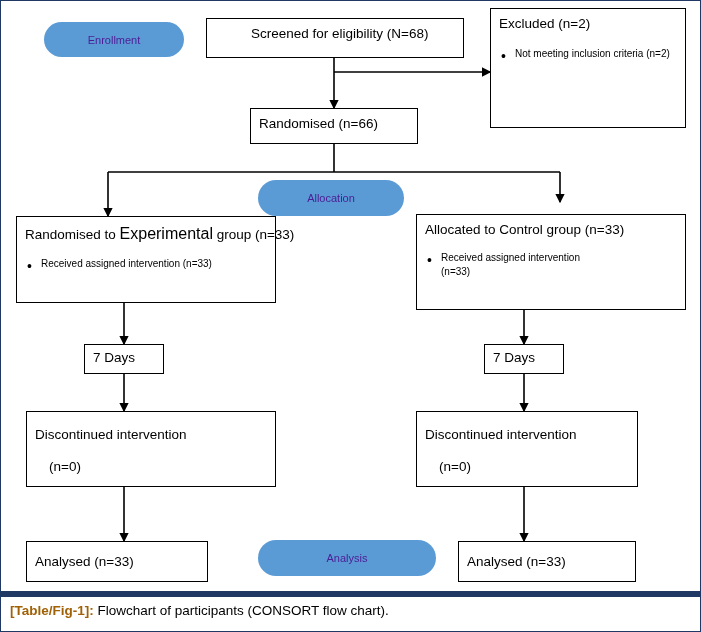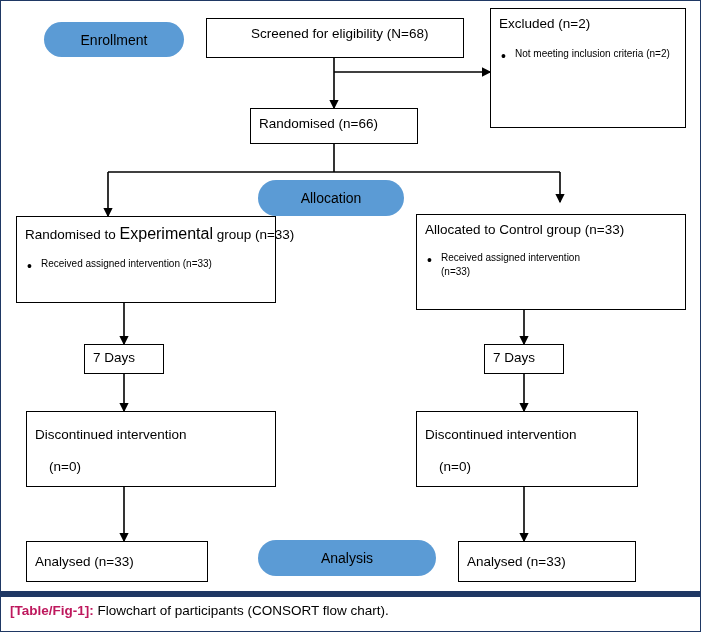--- a/index.html
+++ b/index.html
@@ -38,22 +38,22 @@
   }
   .box .txt {
     display: block;
     padding: 6px 8px;
   }
   .pill {
     position: absolute;
     box-sizing: border-box;
     background: #5b9bd5;
     border-radius: 22px;
-    color: #000000;
-    font-size: 14px;
+    color: #4c1d95;
+    font-size: 11px;
     display: flex;
     align-items: center;
     justify-content: center;
     text-align: center;
   }
   .bullet-row {
     display: flex;
     padding: 2px 8px 4px 10px;
   }
   .bullet-dot {
@@ -101,21 +101,21 @@
   }
   .caption-text-wrap {
     position: absolute;
     left: 10px;
     top: 603px;
     width: 680px;
     font-size: 13.5px;
     color: #000000;
   }
   .caption-label {
-    color: #be185d;
+    color: #a16207;
     font-weight: bold;
   }
   .nowrap { white-space: nowrap; }
 </style>
 </head>
 <body>
 
 <div id="page">
 
   <div class="border-frame"></div>

